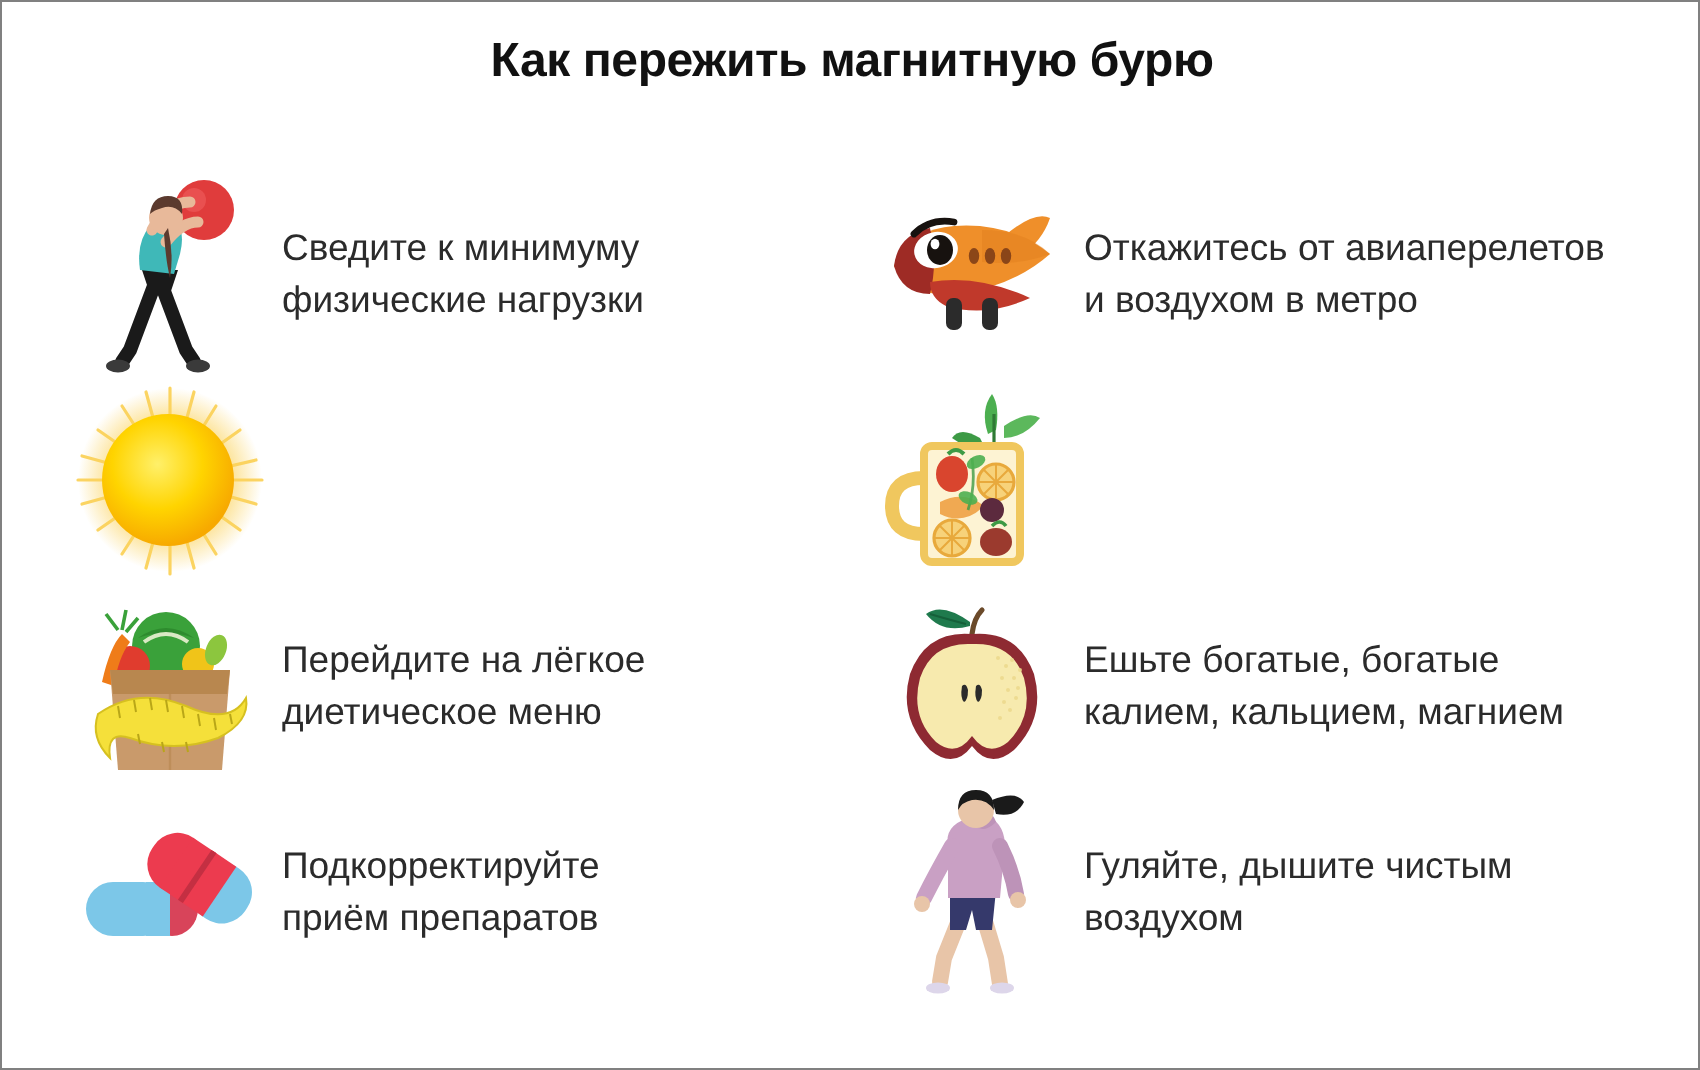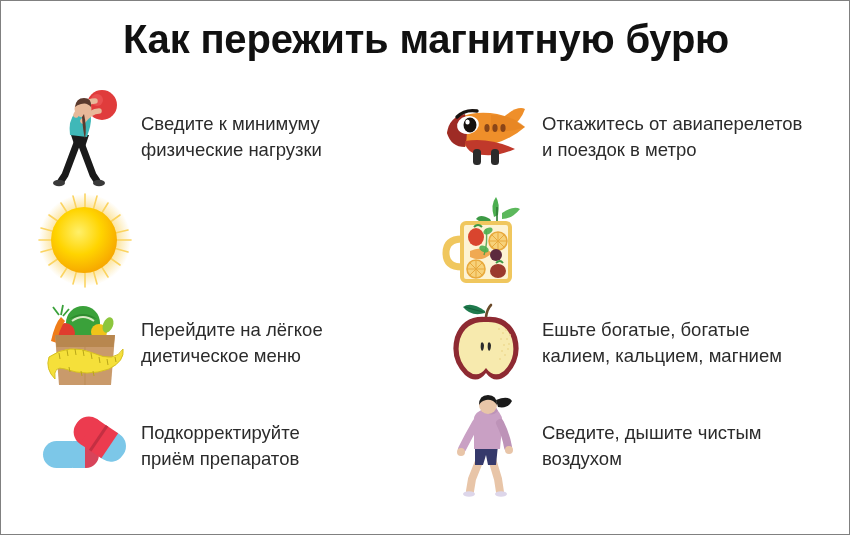--- a/index.html
+++ b/index.html
@@ -19,21 +19,21 @@
     background: #ffffff;
     border: 1px solid #808080;
     overflow: hidden;
   }
   .title {
     position: absolute;
     top: 16px;
     left: 0;
     width: 850px;
     text-align: center;
-    font-size: 40px;
+    font-size: 24px;
     font-weight: bold;
     color: #111111;
     letter-spacing: -0.2px;
     font-family: "Liberation Sans", "DejaVu Sans", sans-serif;
   }
   .columns {
     position: absolute;
     top: 84px;
     left: 0;
     width: 850px;
@@ -242,21 +242,21 @@
               <ellipse cx="64" cy="31" rx="2.6" ry="4"></ellipse>
             </g>
 
             <path d="M26 44 Q50 40 76 52 Q54 62 34 56 Q26 52 26 44 Z" fill="#c0392b"></path>
 
             <rect x="34" y="52" width="8" height="16" rx="3.5" fill="#2b2b2b"></rect>
             <rect x="52" y="52" width="8" height="16" rx="3.5" fill="#2b2b2b"></rect>
           </svg>
         </div>
         <div class="row-text">Откажитесь от авиаперелетов
-и поездок в метро</div>
+и воздухом в метро</div>
       </div>
 
       <div class="row">
         <div class="icon-box">
           <svg width="92" height="94" viewBox="0 0 92 94">
 
             <path d="M58 22 Q60 10 56 4 Q50 12 54 24 Z" fill="#4caf50"></path>
             <path d="M62 20 Q74 12 80 16 Q72 26 62 26 Z" fill="#5cb85c"></path>
             <path d="M50 26 Q40 20 36 26 Q44 32 52 30 Z" fill="#3d9a45"></path>
             <path d="M57 30 L57 14" stroke="#2f7a35" stroke-width="1.6"></path>
@@ -339,19 +339,19 @@
 
             <path d="M54 30 Q60 42 62 54" stroke="#bd93b8" stroke-width="8" fill="none" stroke-linecap="round"></path>
             <circle cx="63" cy="57" r="4" fill="#e8c5a8"></circle>
 
             <circle cx="42" cy="12" r="9" fill="#e8c5a8"></circle>
 
             <path d="M33 12 Q33 2 42 2 Q51 2 51 12 Q47 6 40 7 Q35 8 33 12 Z" fill="#1a1a1a"></path>
             <path d="M50 7 Q62 2 66 8 Q62 16 52 14 Z" fill="#1a1a1a"></path>
           </svg>
         </div>
-        <div class="row-text">Сведите, дышите чистым
+        <div class="row-text">Гуляйте, дышите чистым
 воздухом</div>
       </div>
 
     </div>
   </div>
 </div>
 
 </body></html>

